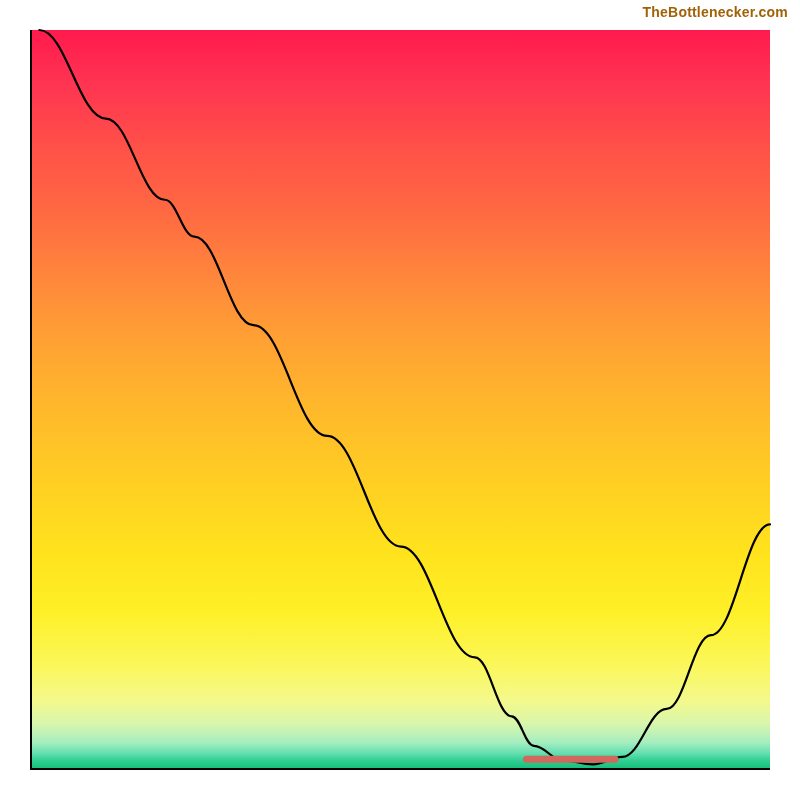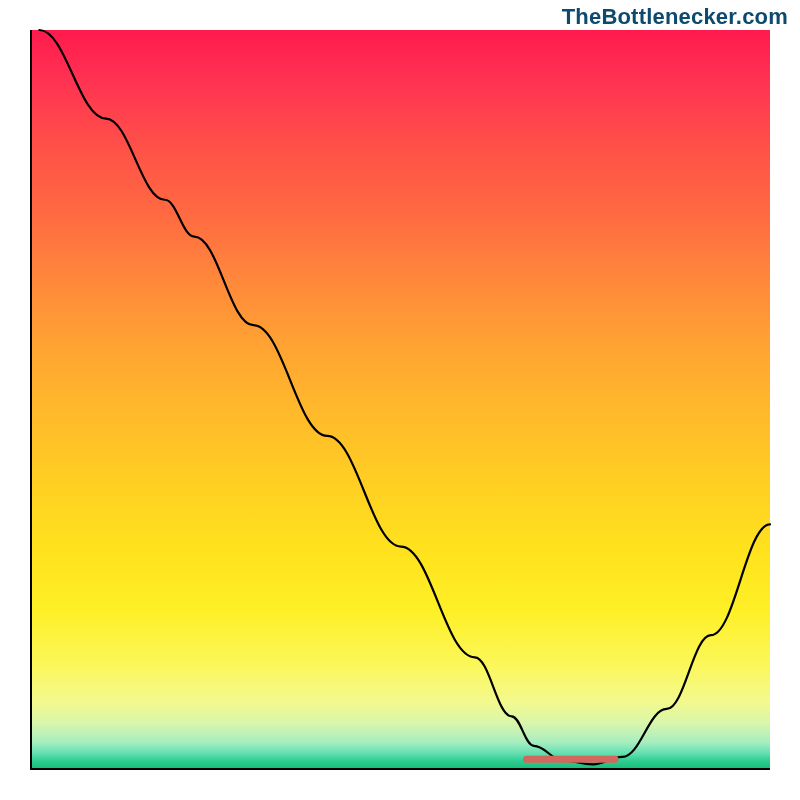--- a/index.html
+++ b/index.html
@@ -8,23 +8,23 @@
     height: 800px;
     background: #ffffff;
     font-family: Arial, sans-serif;
     position: relative;
     overflow: hidden;
   }
   .watermark {
     position: absolute;
     top: 4px;
     right: 12px;
-    font-size: 22px;
+    font-size: 14px;
     font-weight: bold;
-    color: #0c4a6e;
+    color: #a16207;
     z-index: 10;
     letter-spacing: 0.2px;
   }
   .plot-area {
     position: absolute;
     left: 30px;
     top: 30px;
     width: 740px;
     height: 740px;
     border: 2px solid #000;

